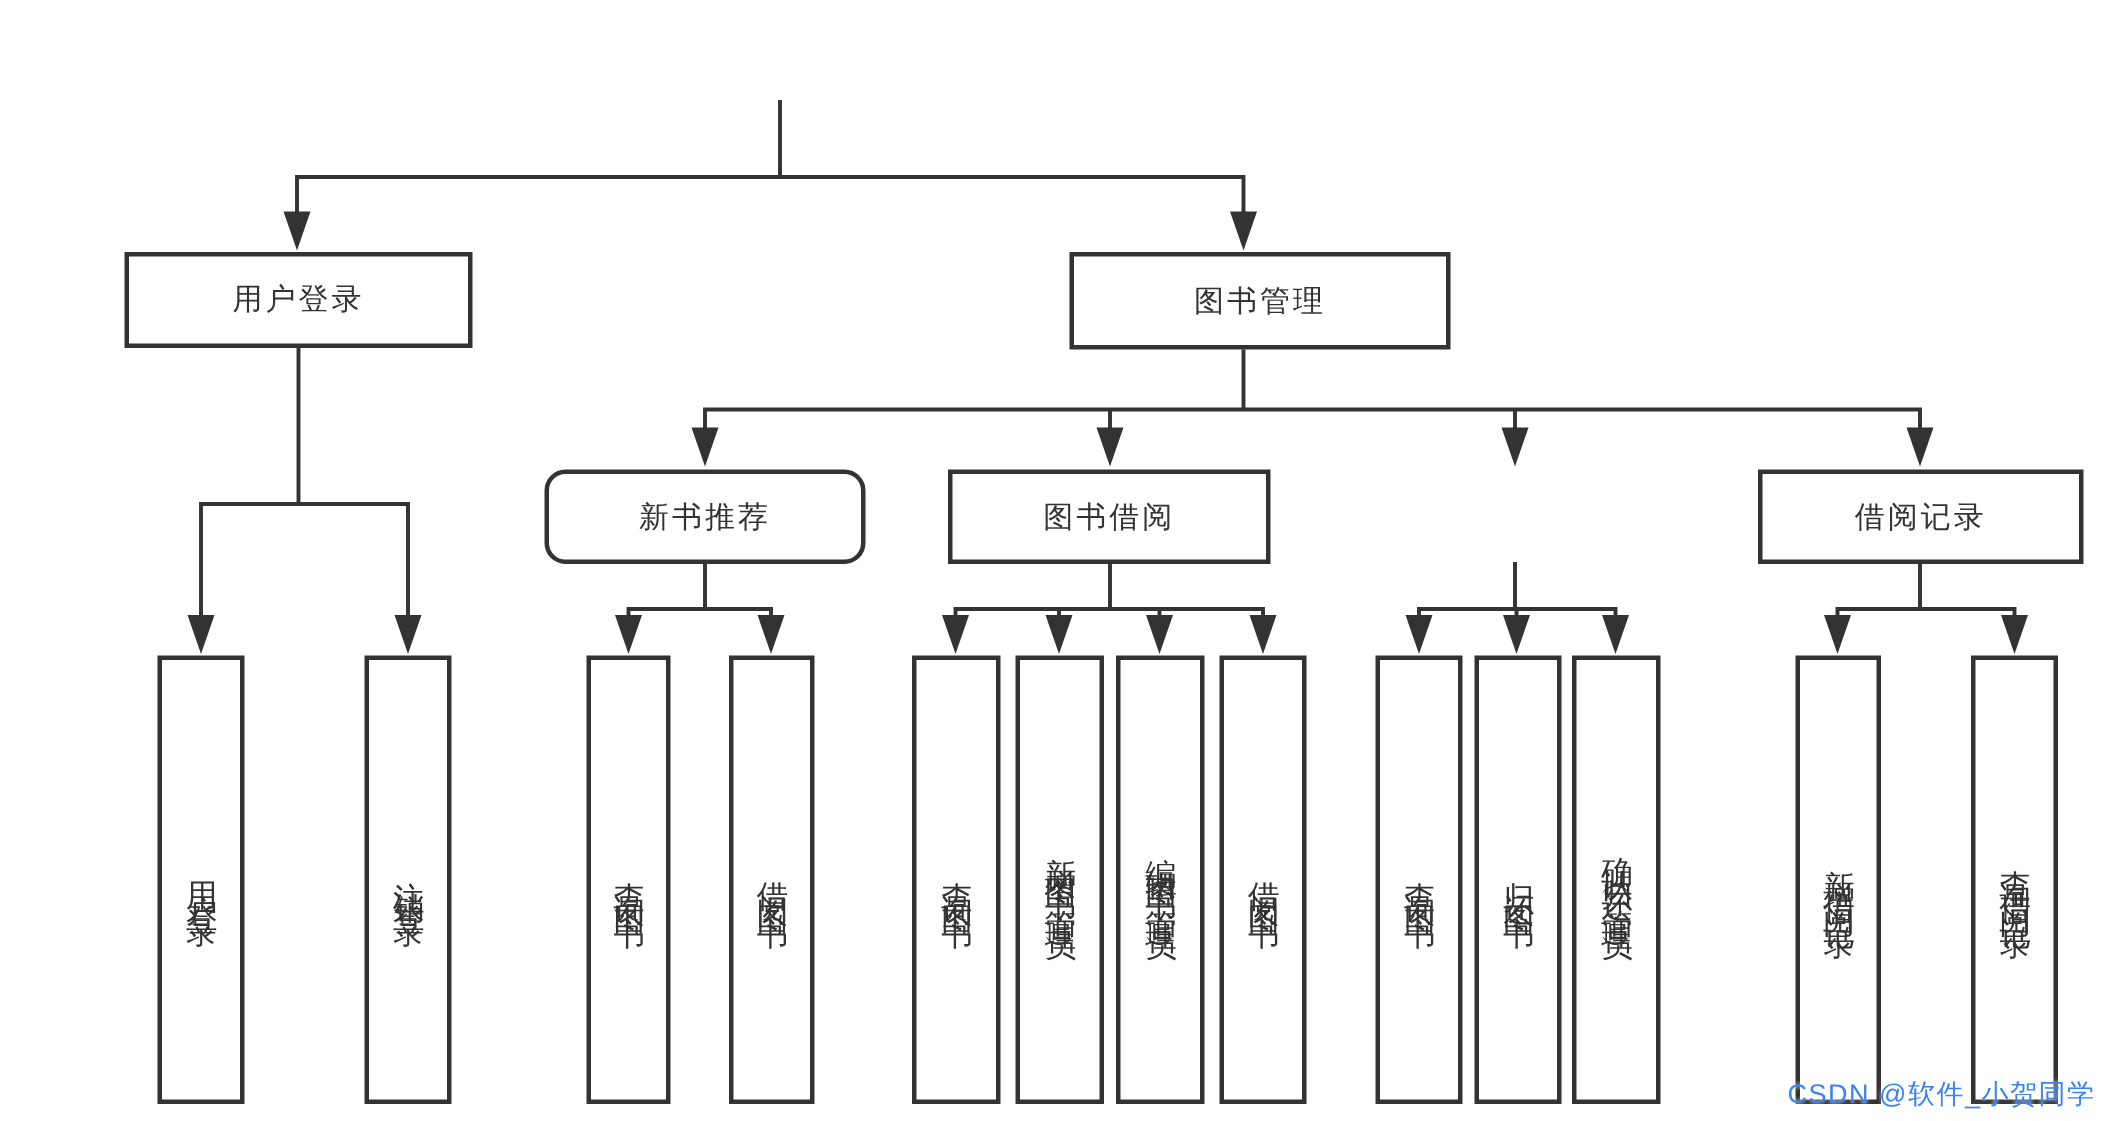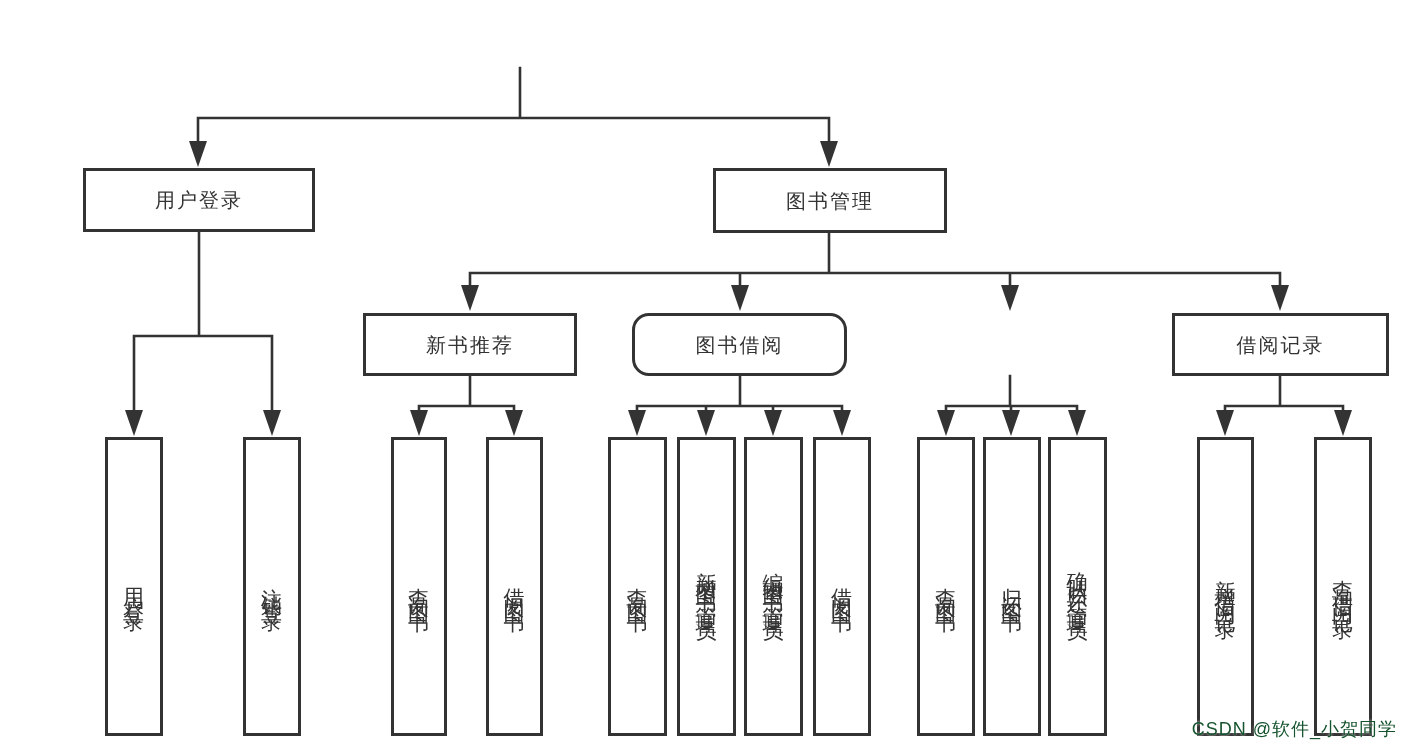--- a/index.html
+++ b/index.html
@@ -44,21 +44,21 @@
     font-size: 21px;
     letter-spacing: 8px;
   }
   .leaf.long { letter-spacing: 7px; }
   .watermark {
     position: absolute;
     right: 8px;
     bottom: 6px;
     font-size: 18px;
     letter-spacing: 1px;
-    color: #14532d;
+    color: #3b82f6;
     text-shadow: 0 0 3px rgba(255,255,255,0.95);
     z-index: 10;
     white-space: nowrap;
   }
 </style>
 </head>
 <body>
 
 <div class="stage">
 
@@ -100,24 +100,24 @@
       <polygon points="937,410 955,410 946,436"></polygon>
       <polygon points="1002,410 1020,410 1011,436"></polygon>
       <polygon points="1068,410 1086,410 1077,436"></polygon>
       <polygon points="1216,410 1234,410 1225,436"></polygon>
       <polygon points="1334,410 1352,410 1343,436"></polygon>
     </g>
   </svg>
 
 
   <div class="box" style="left:83px; top:168px; width:232px; height:64px;">用户登录</div>
-  <div class="box" style="left:713px; top:168px; width:234px; height:65px;">图书管理</div>
+  <div class="box" style="left:713px; top:168px; width:254px; height:65px;">图书管理</div>
 
-  <div class="box" style="left:363px; top:313px; width:214px; height:63px;">新书推荐</div>
-  <div class="box" style="left:632px; top:313px; width:215px; height:63px;border-radius:17px;">图书借阅</div>
+  <div class="box" style="left:363px; top:313px; width:214px; height:63px;border-radius:14px;">新书推荐</div>
+  <div class="box" style="left:632px; top:313px; width:215px; height:63px;">图书借阅</div>
   <div class="box" style="left:1172px; top:313px; width:217px; height:63px;">借阅记录</div>
 
   <div class="box leaf" style="left:105px;">用户登录</div>
   <div class="box leaf" style="left:243px;">注销登录</div>
 
   <div class="box leaf" style="left:391px; width:56px;">查询图书</div>
   <div class="box leaf" style="left:486px; width:57px;">借阅图书</div>
 
   <div class="box leaf" style="left:608px; width:59px;">查询图书</div>
   <div class="box leaf long" style="left:677px; width:59px;">新增图书（管理员）</div>

